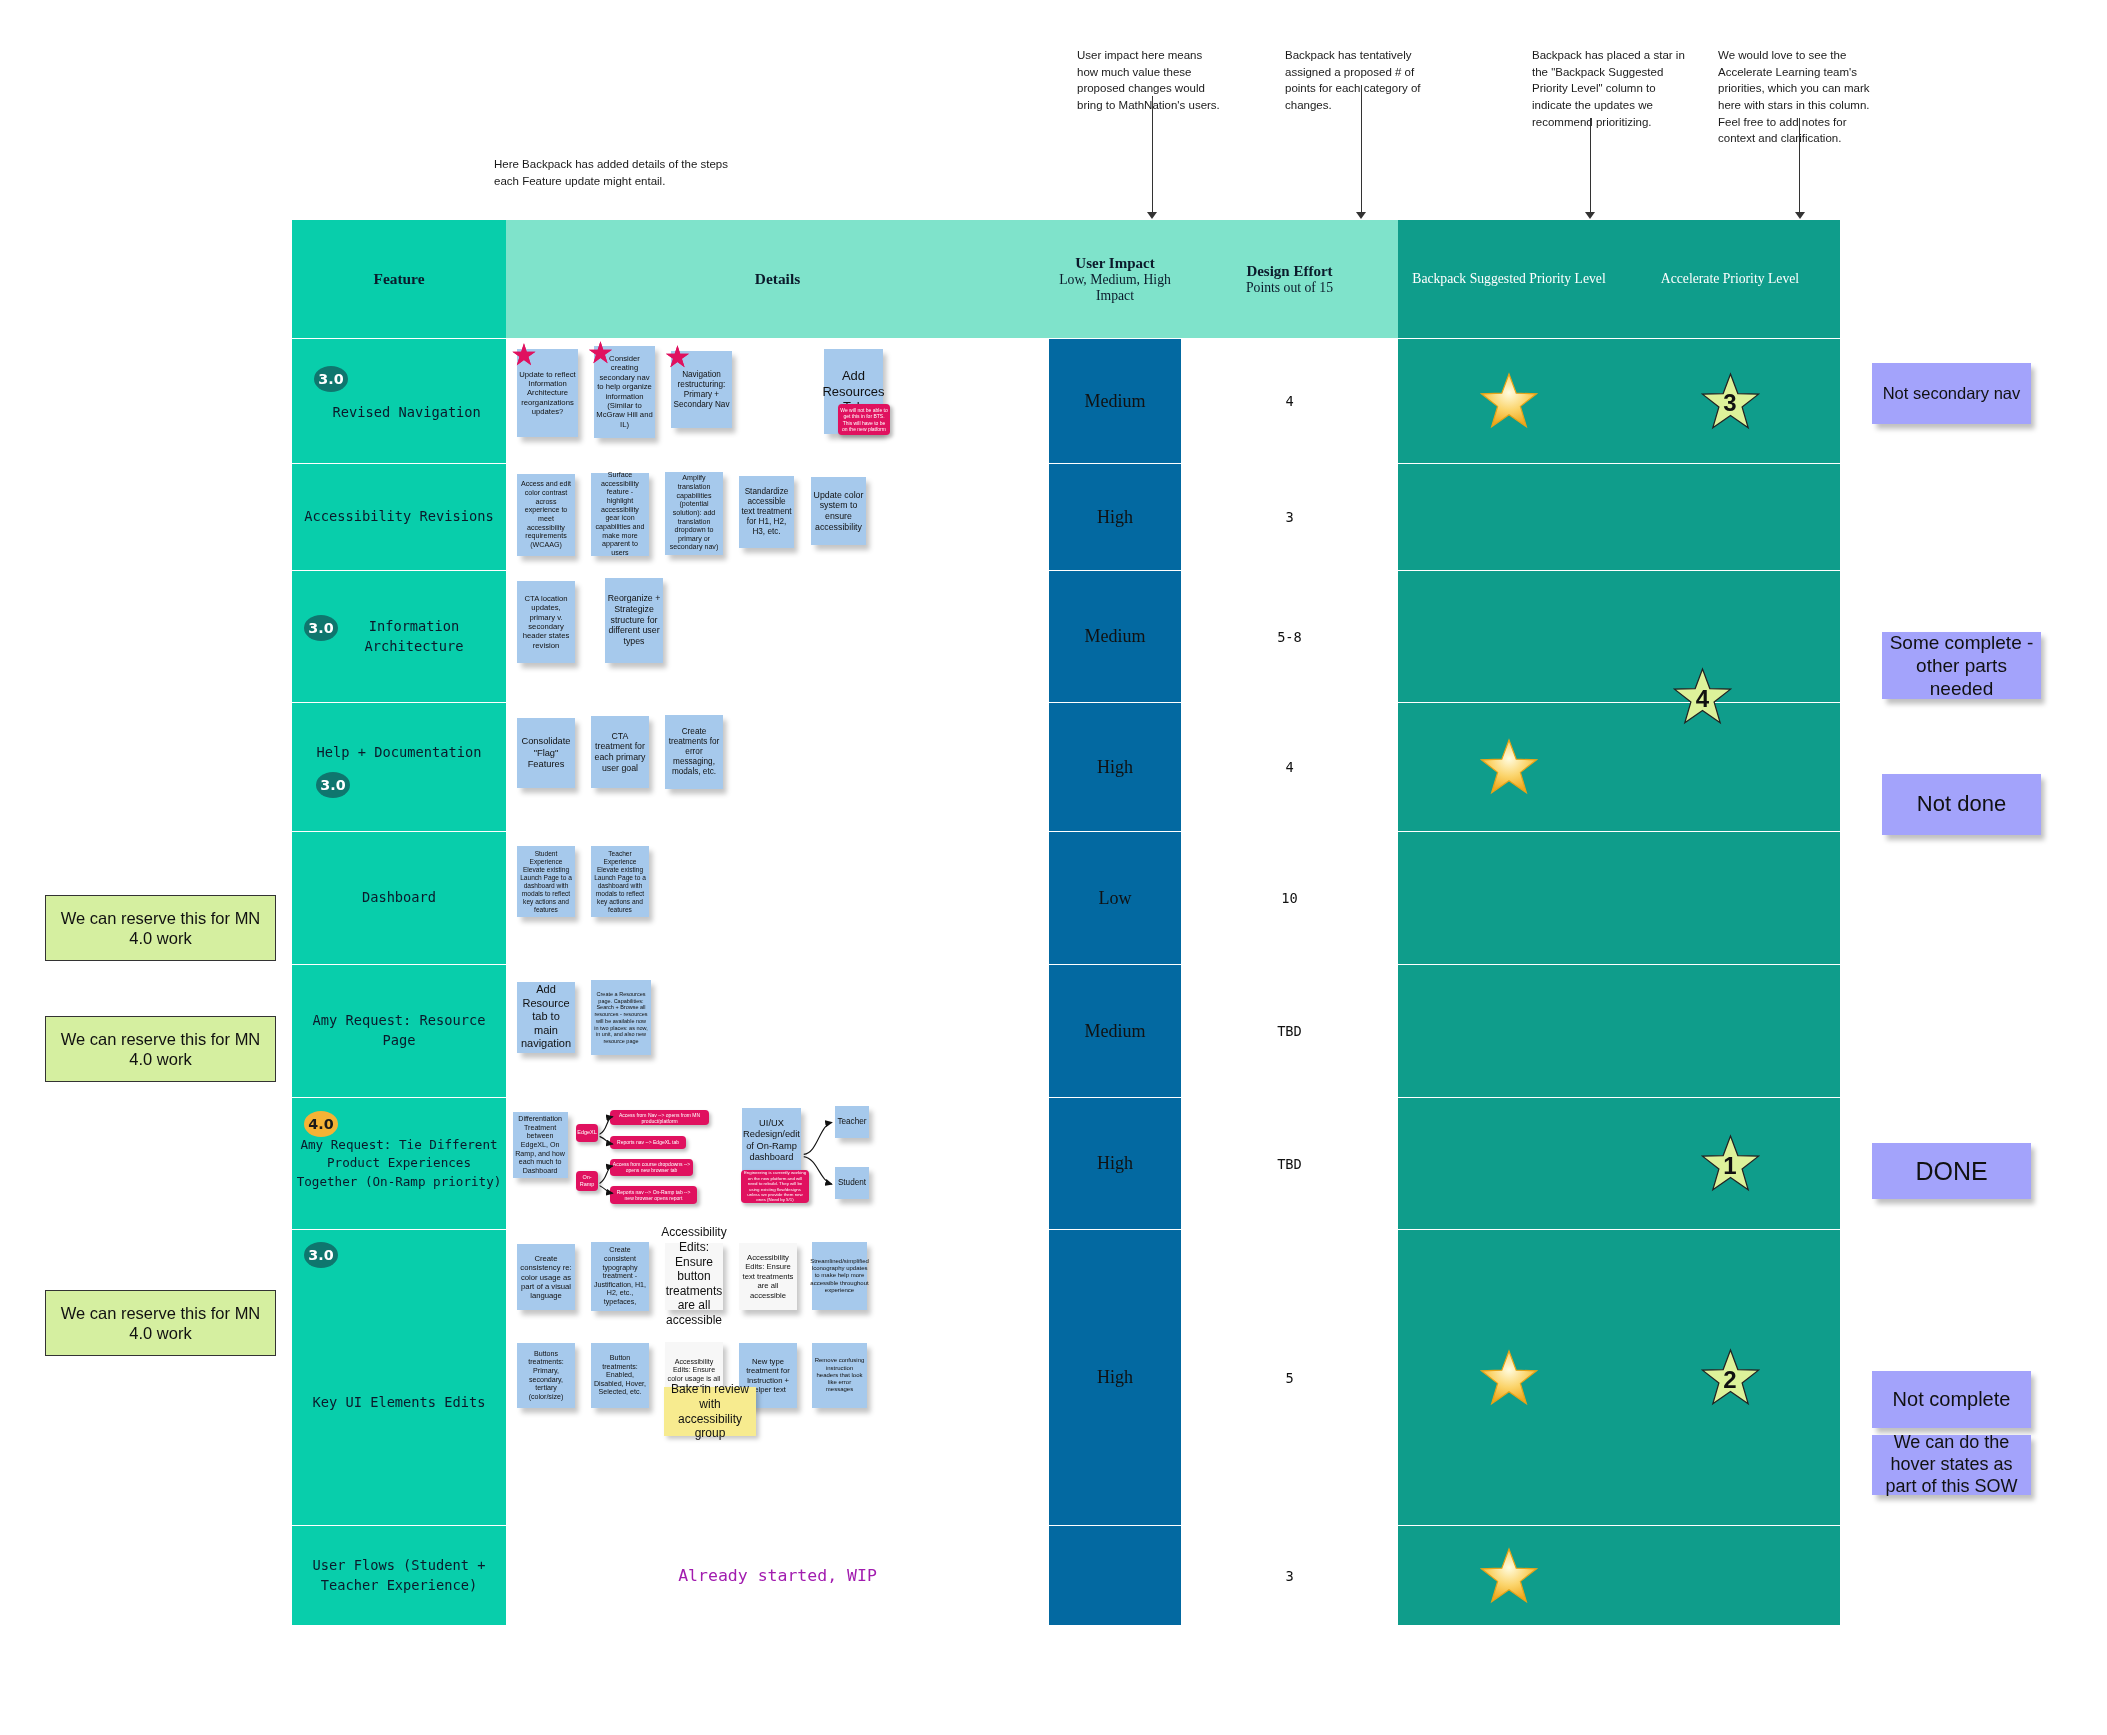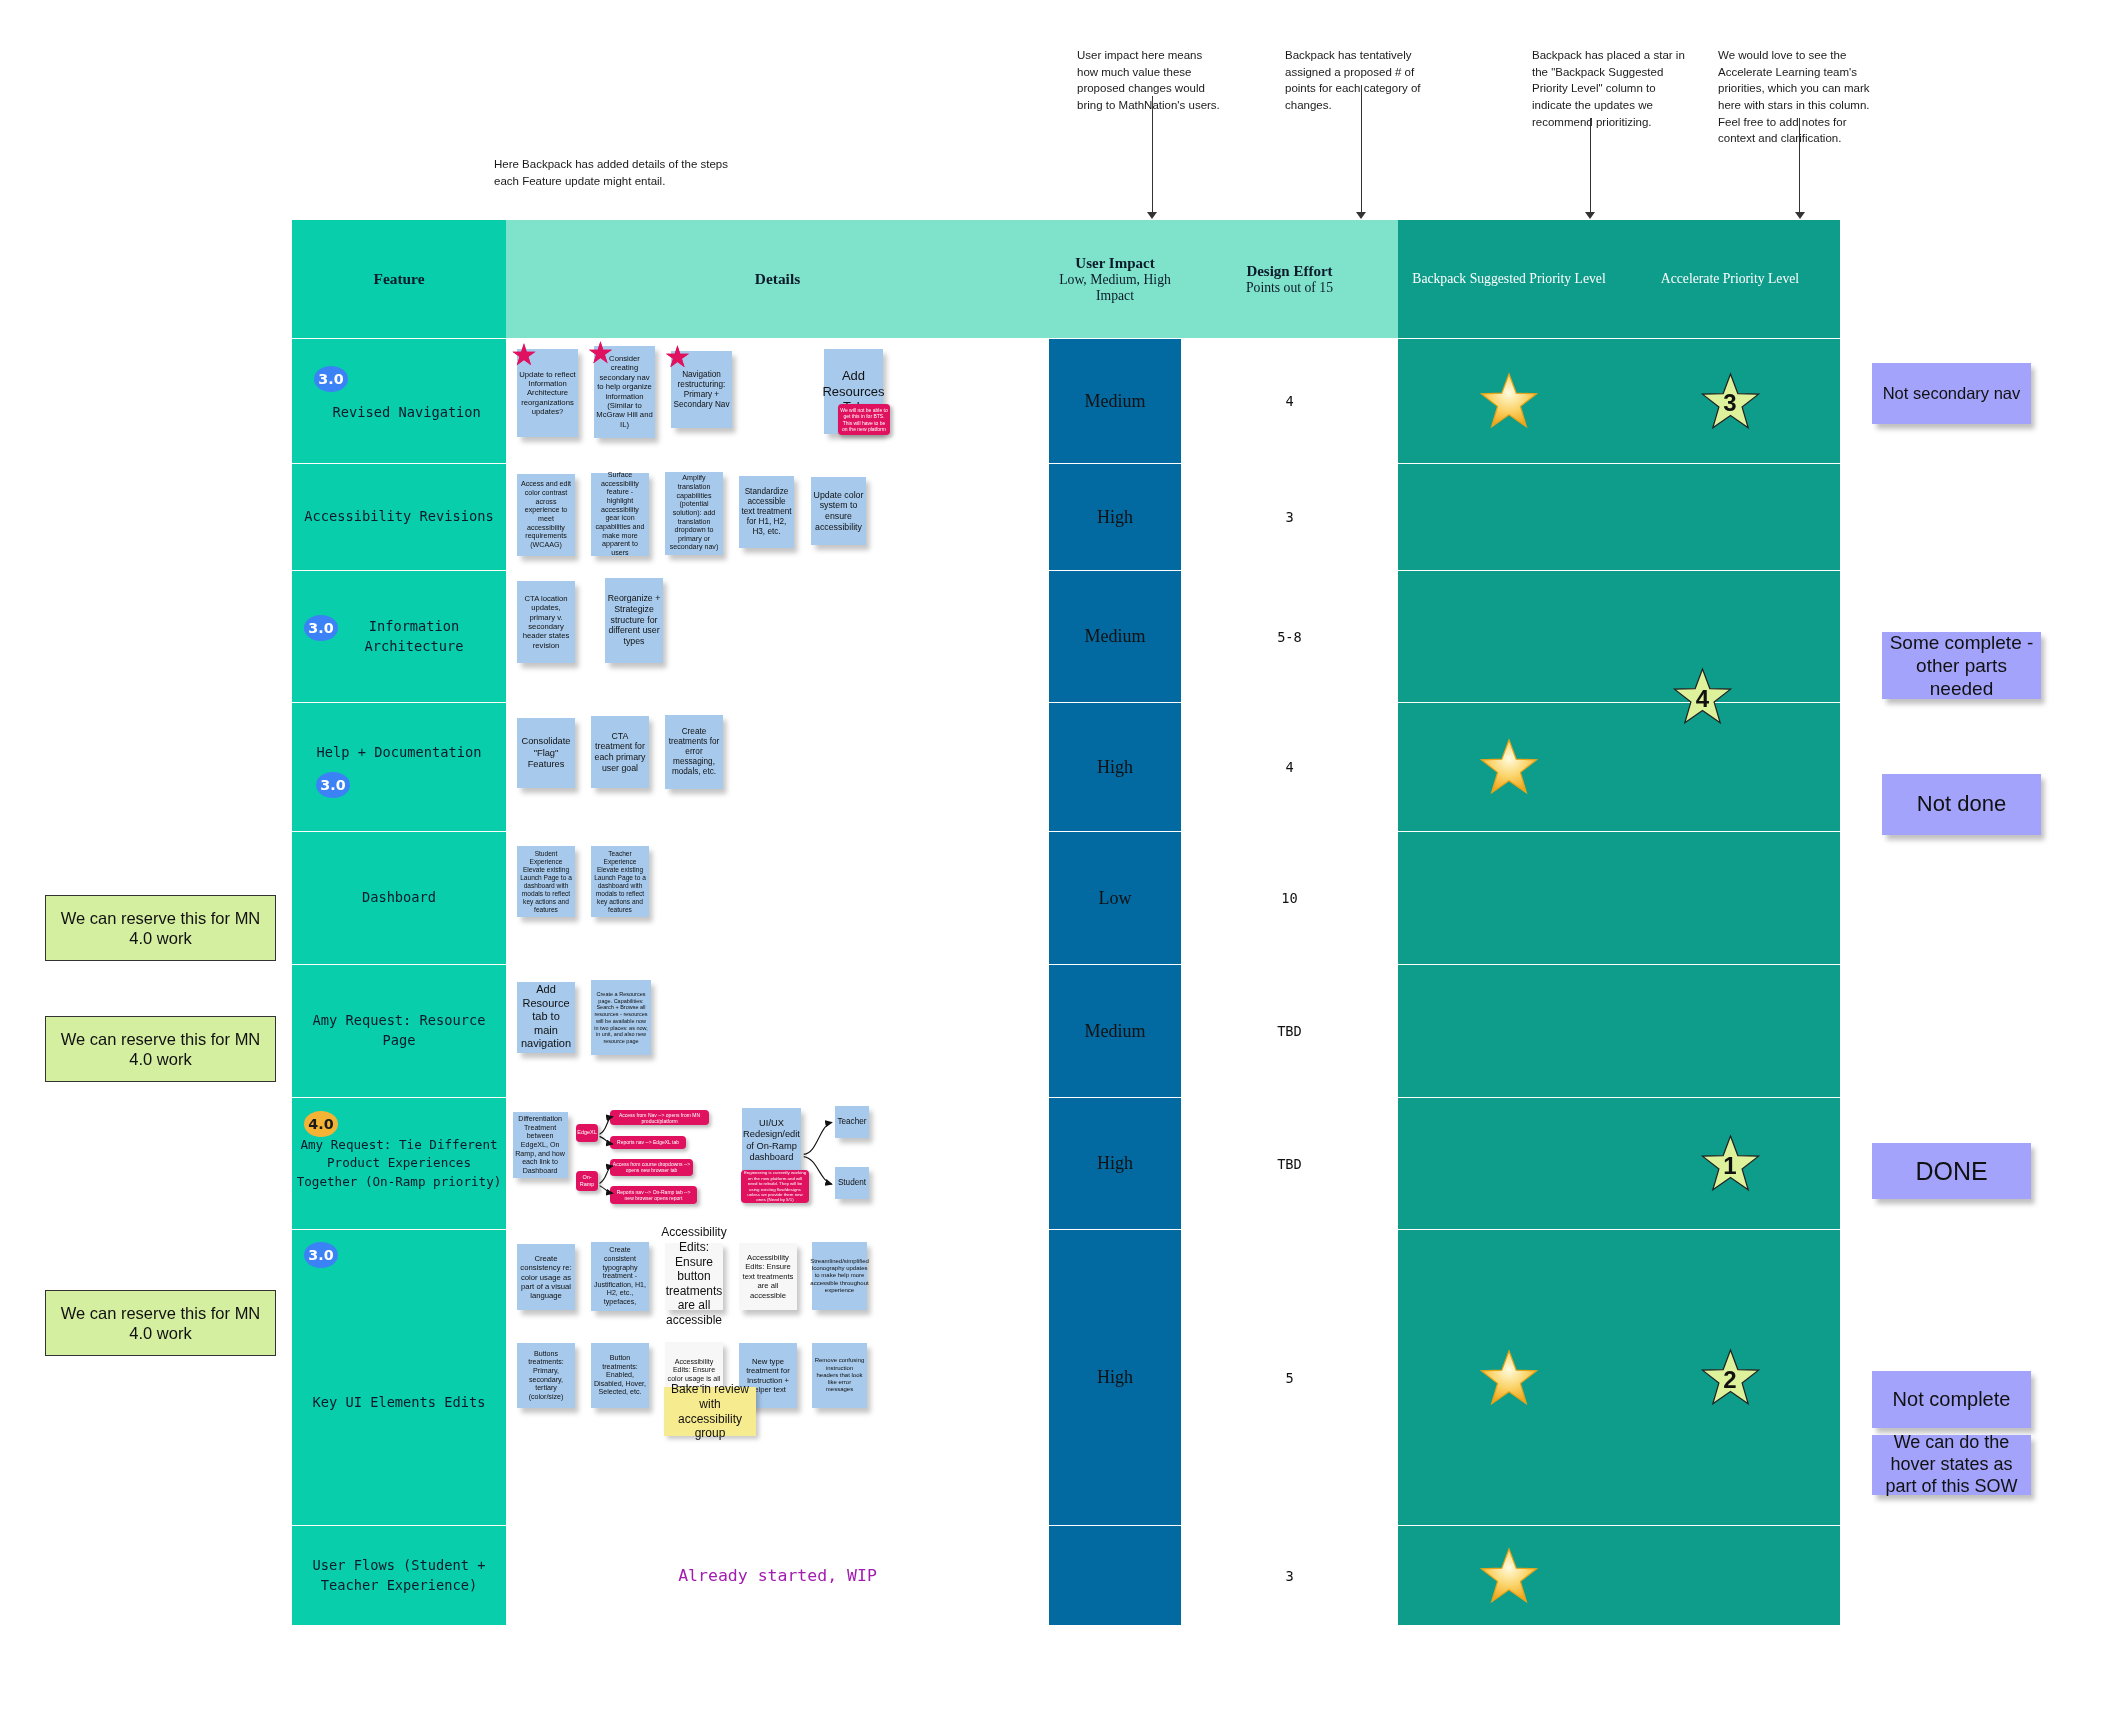--- a/index.html
+++ b/index.html
@@ -33,21 +33,21 @@
   .c-impact{width:132px;background:#0369a1;display:flex;align-items:center;justify-content:center;
             font-family:Liberation Serif, serif;font-size:18px;color:#111;}
   .c-effort{width:217px;background:#ffffff;display:flex;align-items:center;justify-content:center;
             font-family:"DejaVu Sans Mono",monospace;font-size:13.7px;color:#111;}
   .c-bpack{width:222px;background:#0f9d8b;display:flex;align-items:center;justify-content:center;position:relative;}
   .c-accel{width:220px;background:#0f9d8b;display:flex;align-items:center;justify-content:center;position:relative;}
 
   
   .pill{position:absolute;border-radius:50%;display:flex;align-items:center;justify-content:center;
         font-family:"DejaVu Sans",sans-serif;font-weight:bold;color:#fff;font-size:14.3px;width:34px;height:26px;}
-  .pill-red{background:#3b82f6;text-align:right;}
+  .pill-red{background:#0f766e;text-align:right;}
   .pill-orange{background:#f5b335;color:#1a1a1a;}
 
   
   .note{position:absolute;background:#a6c9ec;color:#111;font-family:"Liberation Sans",sans-serif;
         box-sizing:border-box;display:flex;align-items:center;justify-content:center;text-align:center;
         box-shadow:3.8px 5px 5px rgba(0,0,0,.23);line-height:1.22;padding:2.2px;}
   .note.white{background:#f7f7f7;}
   .note.pink{background:#e0115f;color:#fff;border-radius:3.8px;box-shadow:2.2px 2.7px 3.8px rgba(0,0,0,.25);}
   .note.yellow{background:#f7eb8f;color:#111;box-shadow:2.7px 3.3px 4.4px rgba(0,0,0,.22);}
   .note.purple{background:#a3a3fb;color:#111;box-shadow:3.8px 5px 5px rgba(0,0,0,.25);}
@@ -239,21 +239,21 @@
     <div class="c-bpack"></div>
     <div class="c-accel"></div>
   </div>
 
   <div class="row" style="height:131px;">
     <div class="c-feature">
       <div class="pill pill-orange" style="left:12px;top:13px;">4.0</div>
       <div class="feat-label" style="font-size:12.6px;">Amy Request: Tie Different Product Experiences Together (On-Ramp priority)</div>
     </div>
     <div class="c-details">
-      <div class="note" style="left:6.6px;top:14.3px;width:55px;height:66px;font-size:7.1px;">Differentiation Treatment between EdgeXL, On Ramp, and how each link to Dashboard</div>
+      <div class="note" style="left:6.6px;top:14.3px;width:55px;height:66px;font-size:7.1px;">Differentiation Treatment between EdgeXL, On Ramp, and how each much to Dashboard</div>
 
       <div class="note pink" style="left:70px;top:26px;width:22px;height:17.6px;font-size:5.5px;">EdgeXL</div>
       <div class="note pink" style="left:104px;top:12px;width:99px;height:15.4px;font-size:5px;">Access from Nav --&gt; opens from MN product/platform</div>
       <div class="note pink" style="left:104px;top:38px;width:76px;height:13px;font-size:5px;">Reports nav --&gt; EdgeXL tab</div>
 
       <div class="note pink" style="left:70px;top:73px;width:22px;height:20px;font-size:5.5px;">On-Ramp</div>
       <div class="note pink" style="left:104px;top:61px;width:83px;height:16.5px;font-size:5px;">Access from course dropdowns --&gt; opens new browser tab</div>
       <div class="note pink" style="left:104px;top:88px;width:87px;height:17.6px;font-size:5px;">Reports nav --&gt; On-Ramp tab --&gt; new browser opens report</div>
 
       <svg class="connector" style="left:88px;top:11px;" width="137" height="104" viewBox="0 0 250 190">

